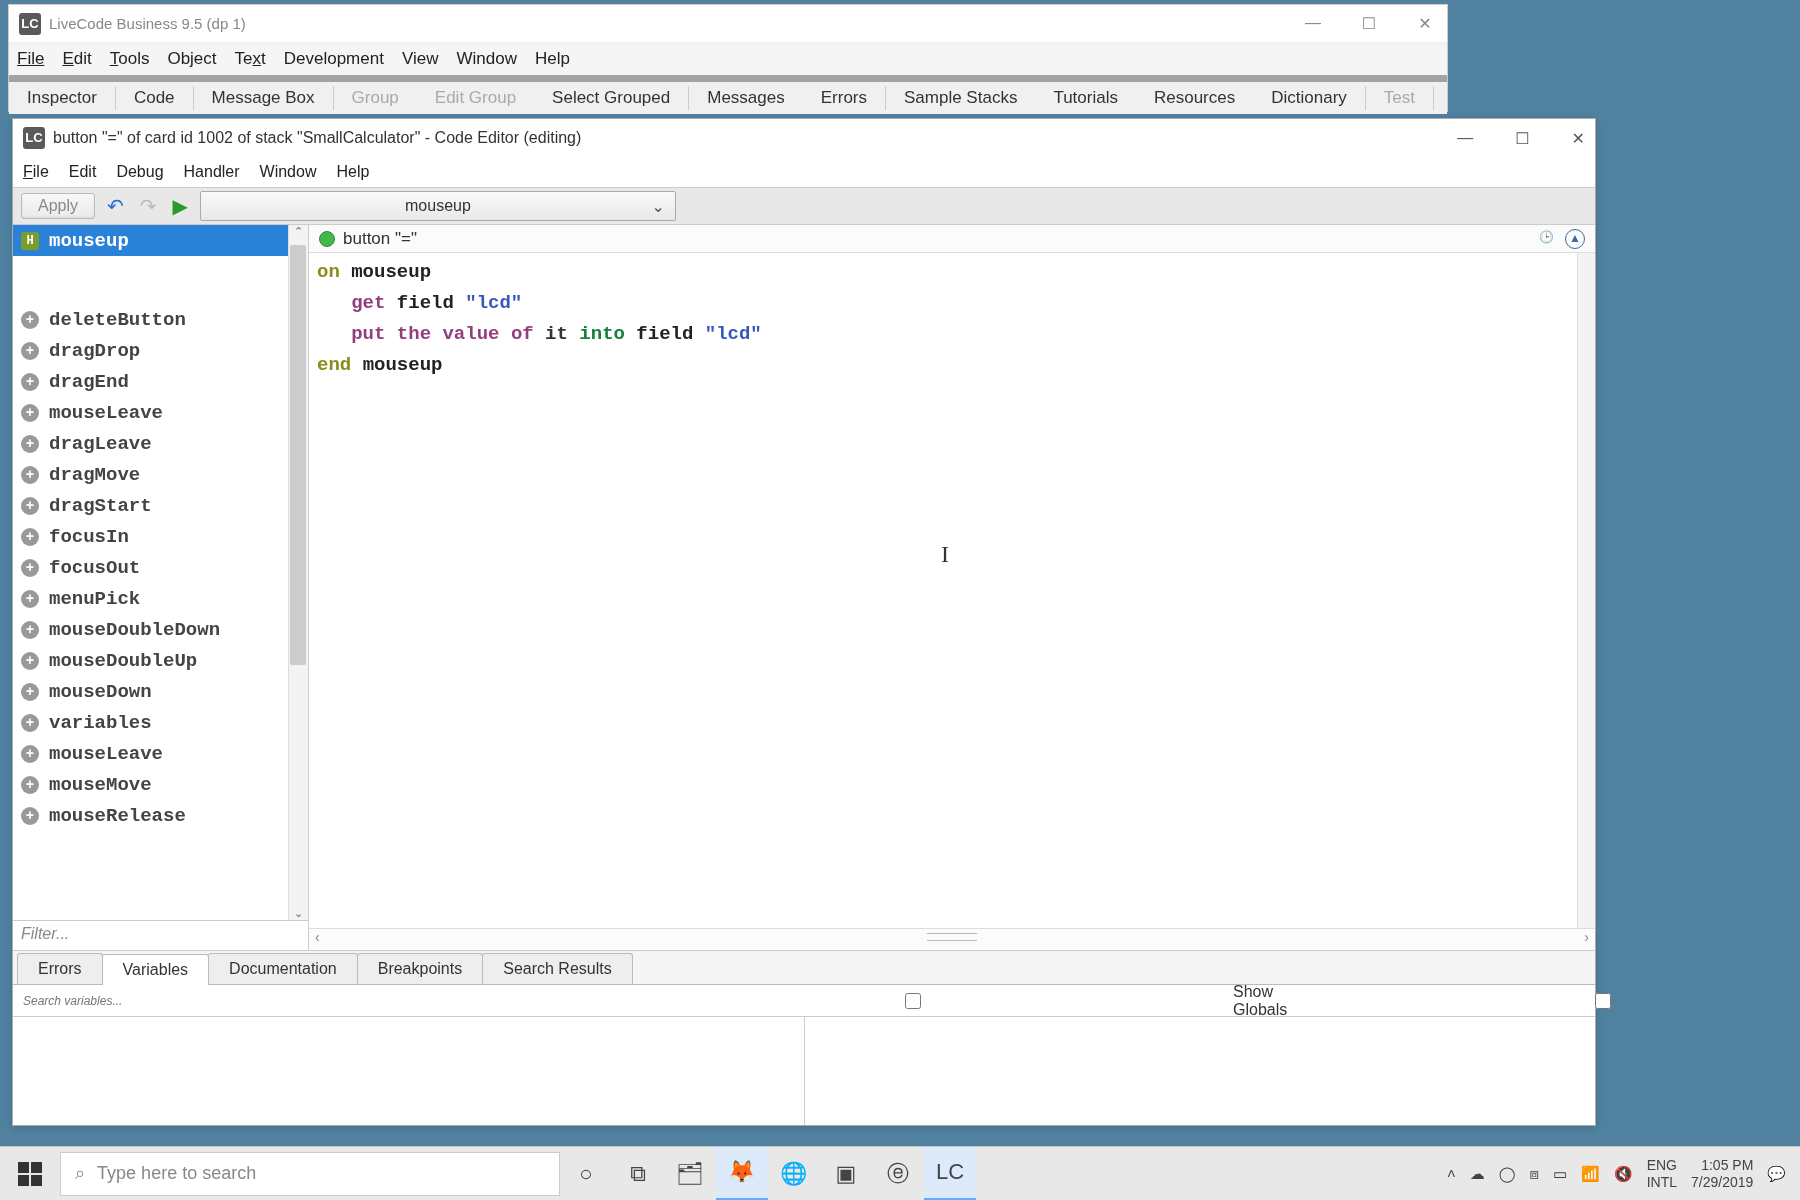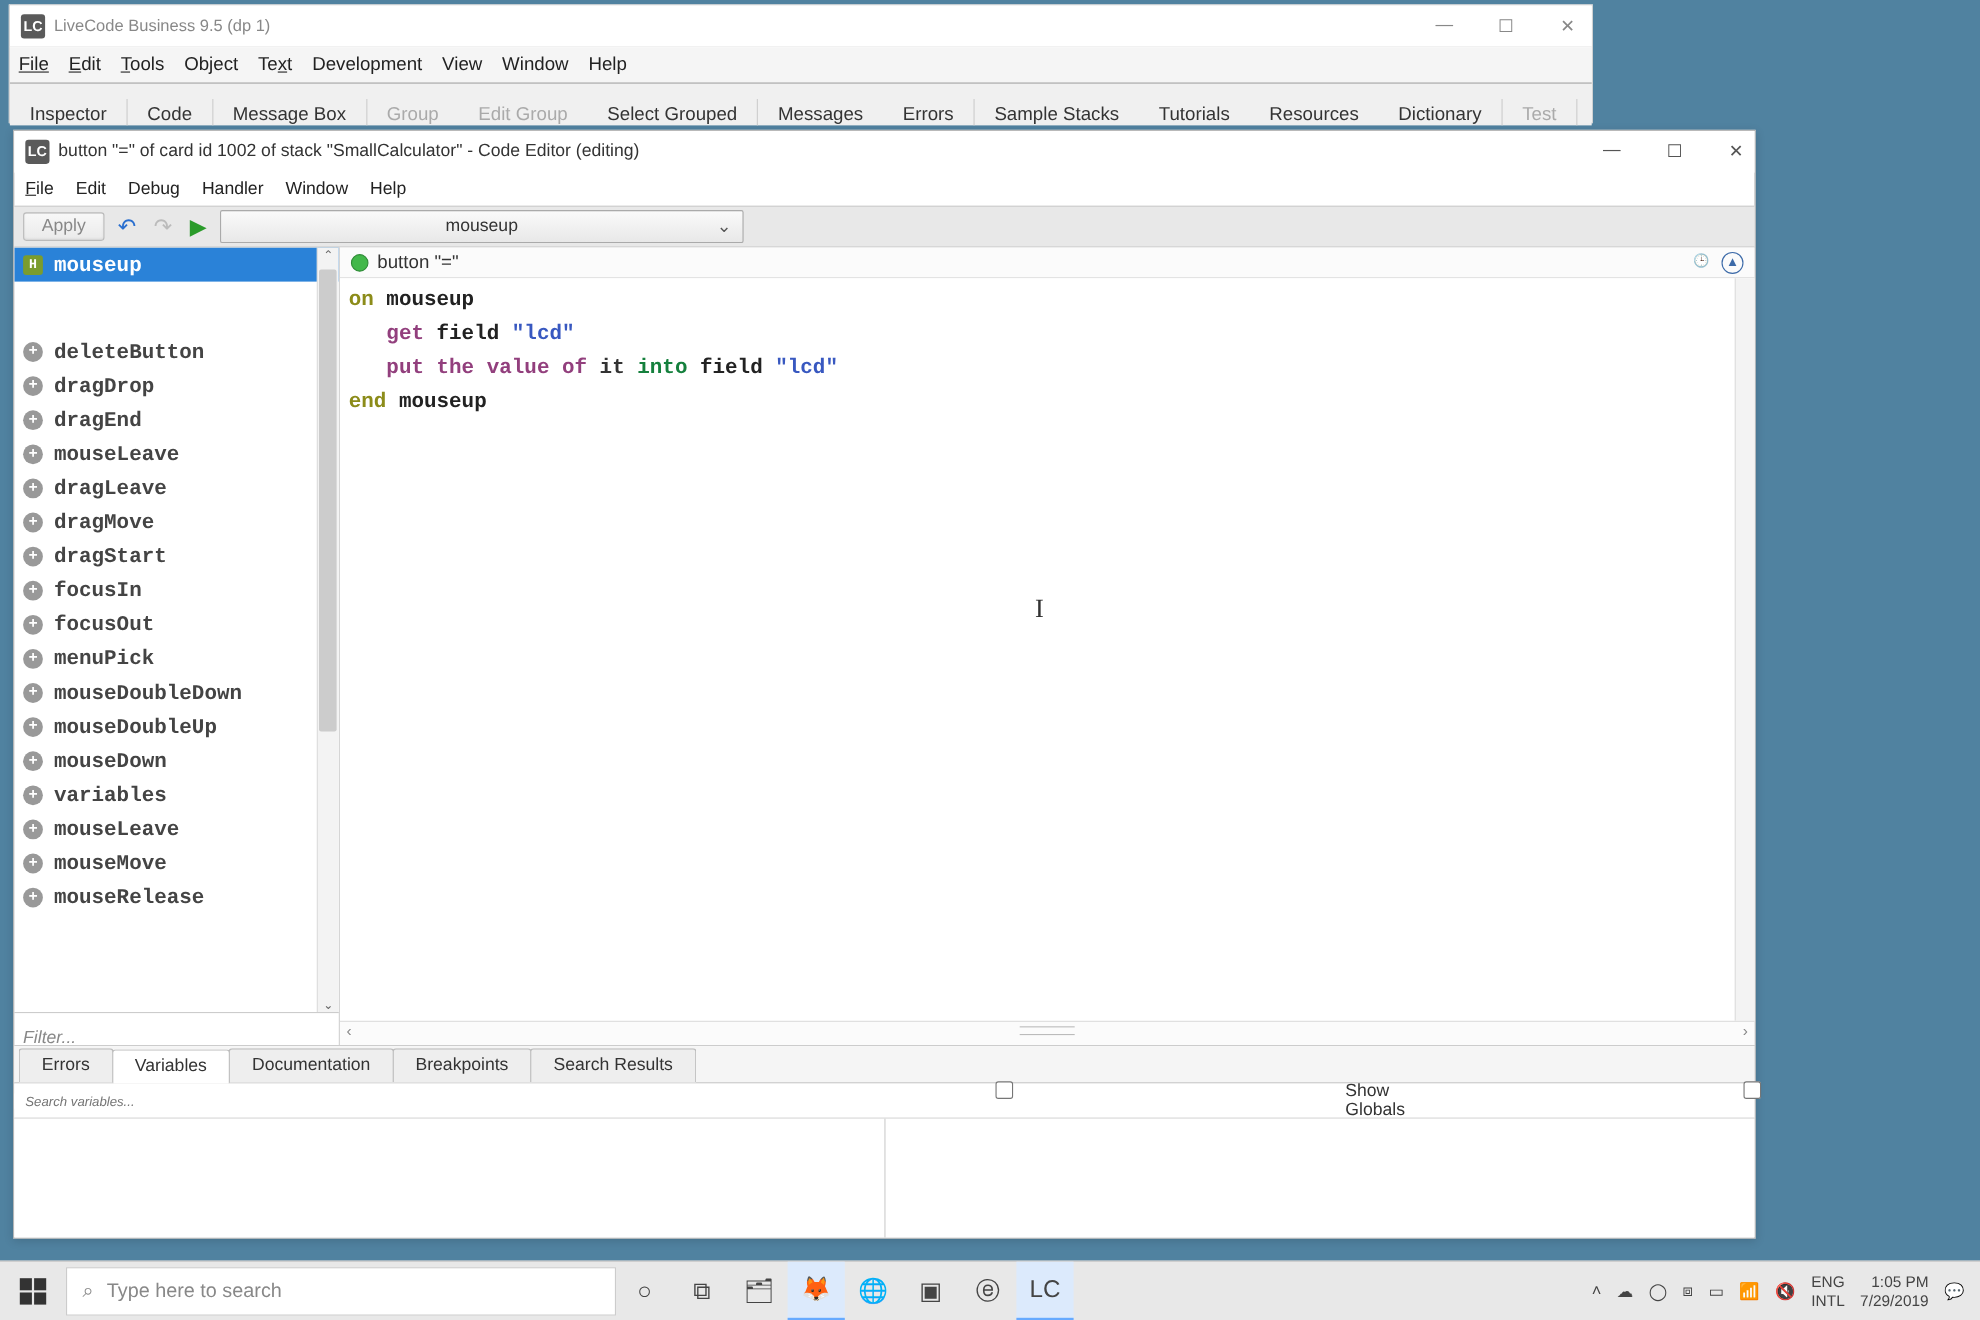--- a/index.html
+++ b/index.html
@@ -10,21 +10,21 @@
 .main-window { position: absolute; left: 8px; top: 4px; width: 1440px; height: 108px; background: #fff; border: 1px solid #ccc; }
 .titlebar { height: 38px; display: flex; align-items: center; padding: 0 10px; background: #fff; border-bottom: 1px solid #eee; }
 .titlebar .app-icon { width: 22px; height: 22px; background: #5a5a5a; color:#fff; border-radius: 3px; text-align:center; font-size:13px; line-height:22px; font-weight: bold; margin-right: 8px; }
 .titlebar .title { color: #888; font-size: 15px; }
 .titlebar .win-controls { margin-left: auto; display: flex; gap: 32px; color: #888; }
 .titlebar .win-controls span { width: 24px; text-align: center; font-size: 16px; }
 
 .menubar { height: 32px; display: flex; align-items: center; padding: 0 8px; gap: 18px; background: #f5f5f5; font-size: 17px; color: #222; }
 .menubar span u { text-decoration: underline; }
 
-.topbar { height: 39px; display: flex; align-items: flex-end; background: #f0f0f0; border-top: 1px solid #a3a3a3; font-size: 17px; color: #333; }
+.topbar { height: 39px; display: flex; align-items: center; background: #f0f0f0; border-top: 7px solid #a3a3a3; font-size: 17px; color: #333; }
 .topbar .item { padding: 0 18px; }
 .topbar .item.dis { color: #aaa; }
 .topbar .sep { width: 1px; height: 24px; background: #ccc; }
 
 
 .editor-window { position: absolute; left: 12px; top: 118px; width: 1584px; height: 1008px; background: #fff; border: 1px solid #aaa; box-shadow: 0 2px 8px rgba(0,0,0,0.15); display:flex; flex-direction:column; }
 .ed-titlebar { height: 38px; display: flex; align-items: center; padding: 0 10px; background: #fff; }
 .ed-titlebar .app-icon { width: 22px; height: 22px; background: #5a5a5a; color:#fff; border-radius: 3px; text-align:center; font-size:13px; line-height:22px; font-weight:bold; margin-right: 8px; }
 .ed-titlebar .title { font-size: 16px; color: #333; }
 .ed-titlebar .win-controls { margin-left: auto; display: flex; gap: 42px; color: #555; }
@@ -48,21 +48,21 @@
 .handler-list { flex:1; overflow:hidden; position:relative; }
 .handler-list .scrollbar { position:absolute; right:0; top:0; bottom:0; width:20px; background:#f3f3f3; border-left:1px solid #ddd; }
 .handler-list .scrollbar::before { content:"⌃"; position:absolute; top:0; left:0; right:0; text-align:center; font-size:11px; color:#666; }
 .handler-list .scrollbar::after { content:"⌄"; position:absolute; bottom:0; left:0; right:0; text-align:center; font-size:11px; color:#666; }
 .handler-list .thumb { position:absolute; right:2px; top:20px; width:16px; height:420px; background:#ccc; border-radius:2px; }
 .hl-item { height: 31px; display:flex; align-items:center; font-family: 'Consolas','Courier New',monospace; font-size:19px; font-weight:bold; color:#444; padding-left:8px; gap:10px; }
 .hl-item.active { background:#2a82d8; color:#fff; }
 .hl-item .badge { width:18px; height:18px; border-radius:3px; background:#7a9c2e; color:#fff; font-size:12px; font-weight:bold; text-align:center; line-height:18px; }
 .hl-item .plus { width:18px; height:18px; border-radius:50%; background:#999; color:#fff; font-size:14px; line-height:18px; text-align:center; font-weight:bold; }
 .hl-gap { height:48px; }
-.filter-box { height: 30px; border-top:1px solid #ccc; font-style:italic; color:#888; padding:14px 8px; font-size:16px; }
+.filter-box { height: 30px; border-top:1px solid #ccc; font-style:italic; color:#888; padding:4px 8px; font-size:16px; }
 
 .code-panel { flex:1; display:flex; flex-direction:column; min-height:0; }
 .crumb-bar { height: 28px; display:flex; align-items:center; padding:0 10px; gap:8px; border-bottom:1px solid #ddd; background:#fbfbfb; position:relative; }
 .crumb-bar .dot { width:16px; height:16px; border-radius:50%; background:#42b84a; display:inline-block; border:1px solid #2f8c37; }
 .crumb-bar .crumb { font-size:17px; color:#333; }
 .crumb-bar .right-icons { position:absolute; right:10px; display:flex; gap:8px; }
 .crumb-bar .right-icons span { width:20px; height:20px; border:1.5px solid #3c6aa8; border-radius:50%; font-size:12px; color:#3c6aa8; text-align:center; line-height:17px; }
 .crumb-bar .right-icons span:first-child { border:none; }
 
 .code-area { flex:1; display:flex; min-height:0; position:relative; background:#fff; }
@@ -83,21 +83,21 @@
 .code-scroll-h .grip { position:absolute; left:50%; top:4px; width:50px; height:8px; transform:translateX(-25px); border-top:1px solid #bbb; border-bottom:1px solid #bbb; }
 
 
 .tabs-row { height: 34px; display:flex; align-items:flex-end; border-bottom:1px solid #bbb; background:#f5f5f5; padding-left: 4px; }
 .tab { border:1px solid #bbb; border-bottom:none; background:#eee; padding:6px 20px; font-size:16px; color:#333; margin-right:-1px; border-radius:3px 3px 0 0; }
 .tab.active { background:#fff; position:relative; top:1px; }
 
 .var-search-row { height: 32px; display:flex; align-items:center; background:#fff; border-bottom:1px solid #ccc; }
 .var-search-row input { border:none; flex:0 0 600px; font-style:italic; color:#0369a1; font-size:12px; padding:0 10px; outline:none; }
 .var-search-row .right { margin-left:auto; display:flex; gap:16px; padding-right:10px; font-size:16px; color:#333; }
-.var-search-row .right label { display:flex; align-items:flex-start; gap:10px; }
+.var-search-row .right label { display:flex; align-items:center; gap:20px; }
 .var-search-row .right input[type=checkbox] { width:16px; height:16px; }
 
 .var-panes { flex:0 0 108px; display:flex; background:#fff; }
 .var-panes > div { flex:1; }
 .var-panes > div:first-child { border-right:1px solid #ccc; }
 
 
 .taskbar { position:absolute; left:0; bottom:0; right:0; height:54px; background:#e8e8e8; border-top:1px solid #c4c4c4; display:flex; align-items:center; }
 .taskbar .start { width:60px; height:54px; display:flex; align-items:center; justify-content:center; }
 .taskbar .start .win-logo { width:24px; height:24px; display:grid; grid-template:1fr 1fr/1fr 1fr; gap:2px; }

